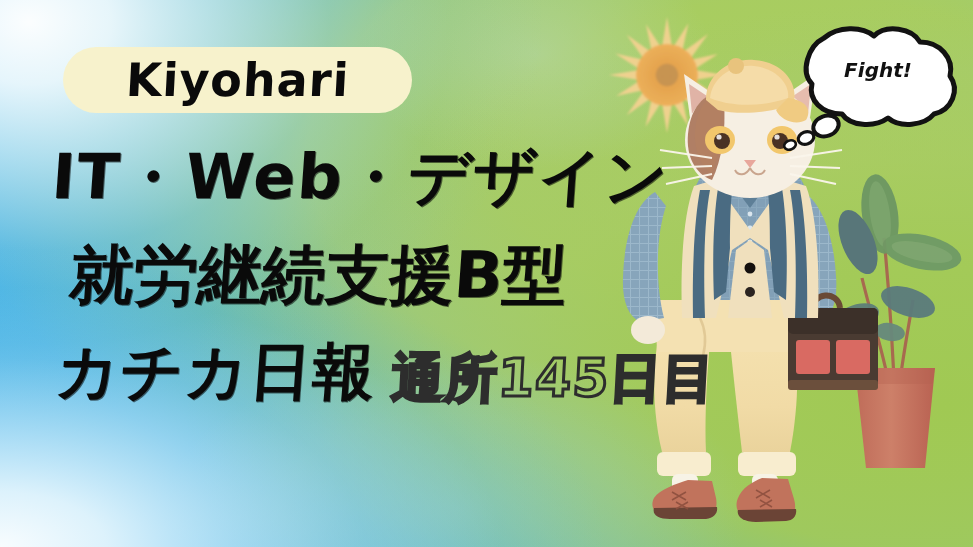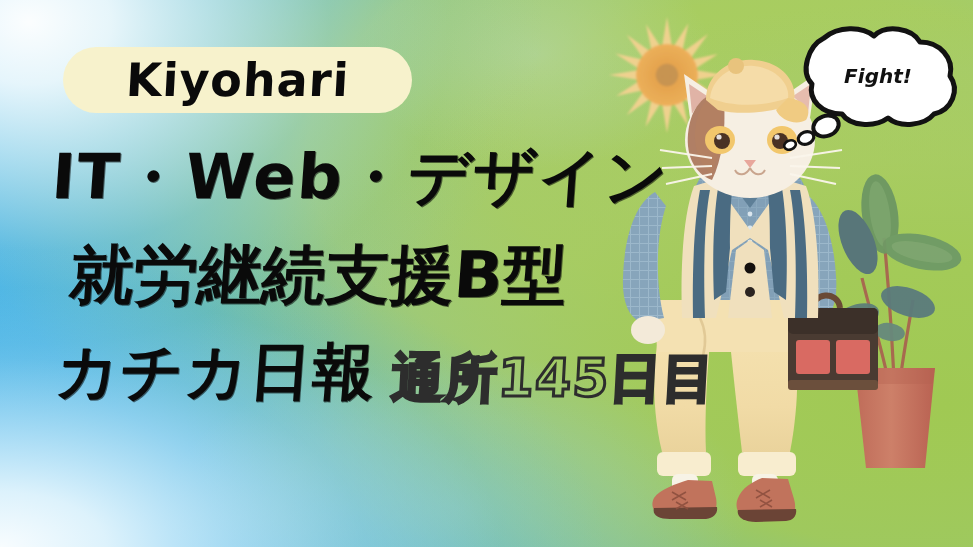--- a/index.html
+++ b/index.html
@@ -64,21 +64,21 @@
     position:absolute;left:392px;top:352px;
     font-size:52px;font-weight:700;line-height:1;white-space:nowrap;
     color:transparent;
     -webkit-text-stroke:3px #2d2d2d;
     letter-spacing:1px;
     font-family:"DejaVu Sans","Liberation Sans",sans-serif;
     transform:skewX(-3deg);
   }
 
   
-  .bubble{position:absolute;left:786px;top:22px;width:180px;height:118px;}
+  .bubble{position:absolute;left:786px;top:16px;width:180px;height:118px;}
   .bubble-text{
     position:absolute;left:0;top:0;width:180px;height:108px;
     display:flex;align-items:center;justify-content:center;
     font-size:20px;font-weight:700;color:#111;
     font-family:"DejaVu Sans","Liberation Sans",sans-serif;
     font-style:italic;
     padding-left:4px;box-sizing:border-box;
     pointer-events:none;
   }
 

